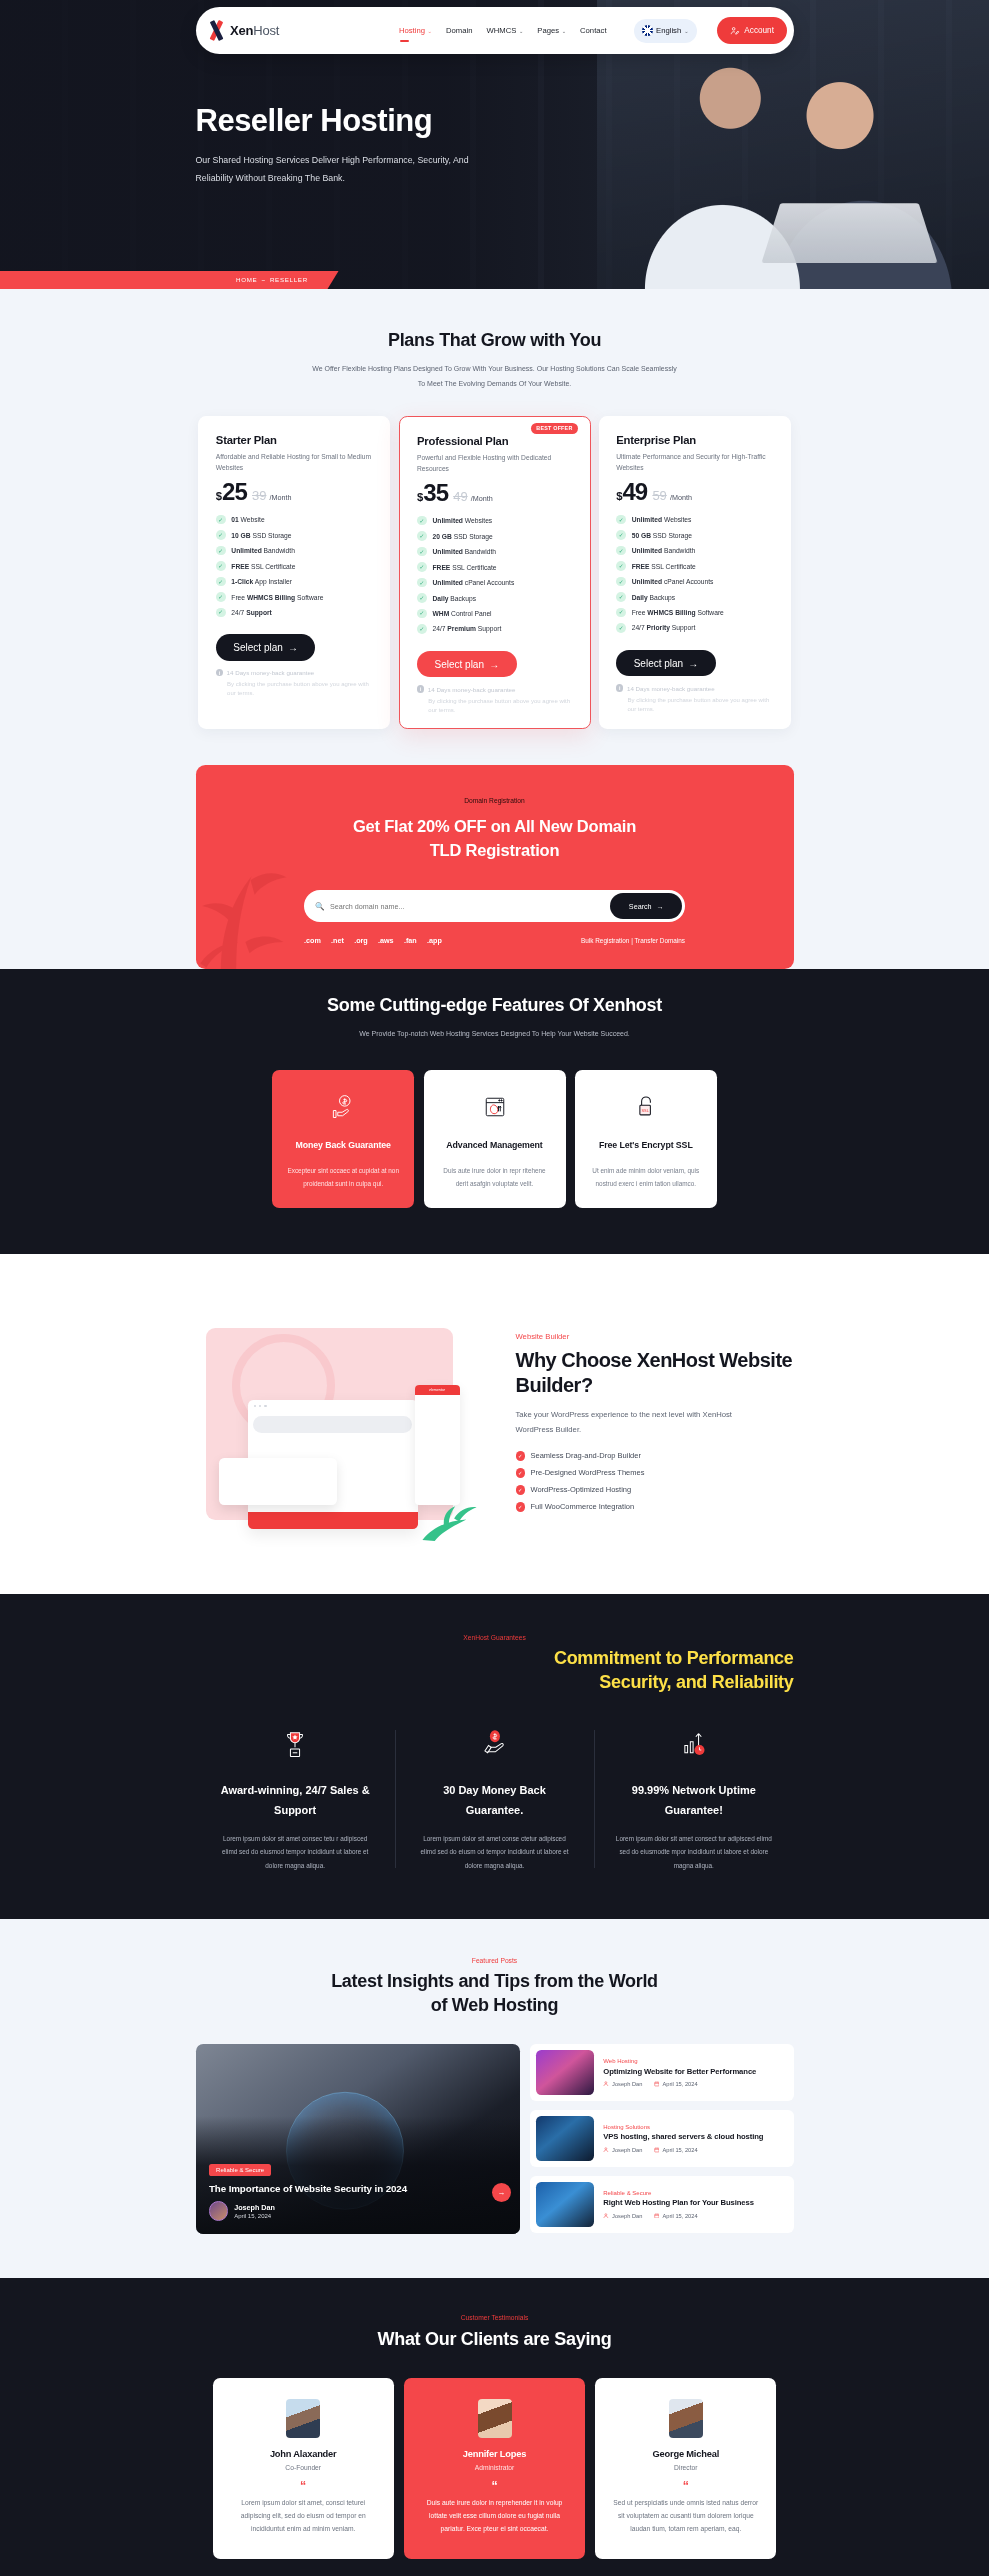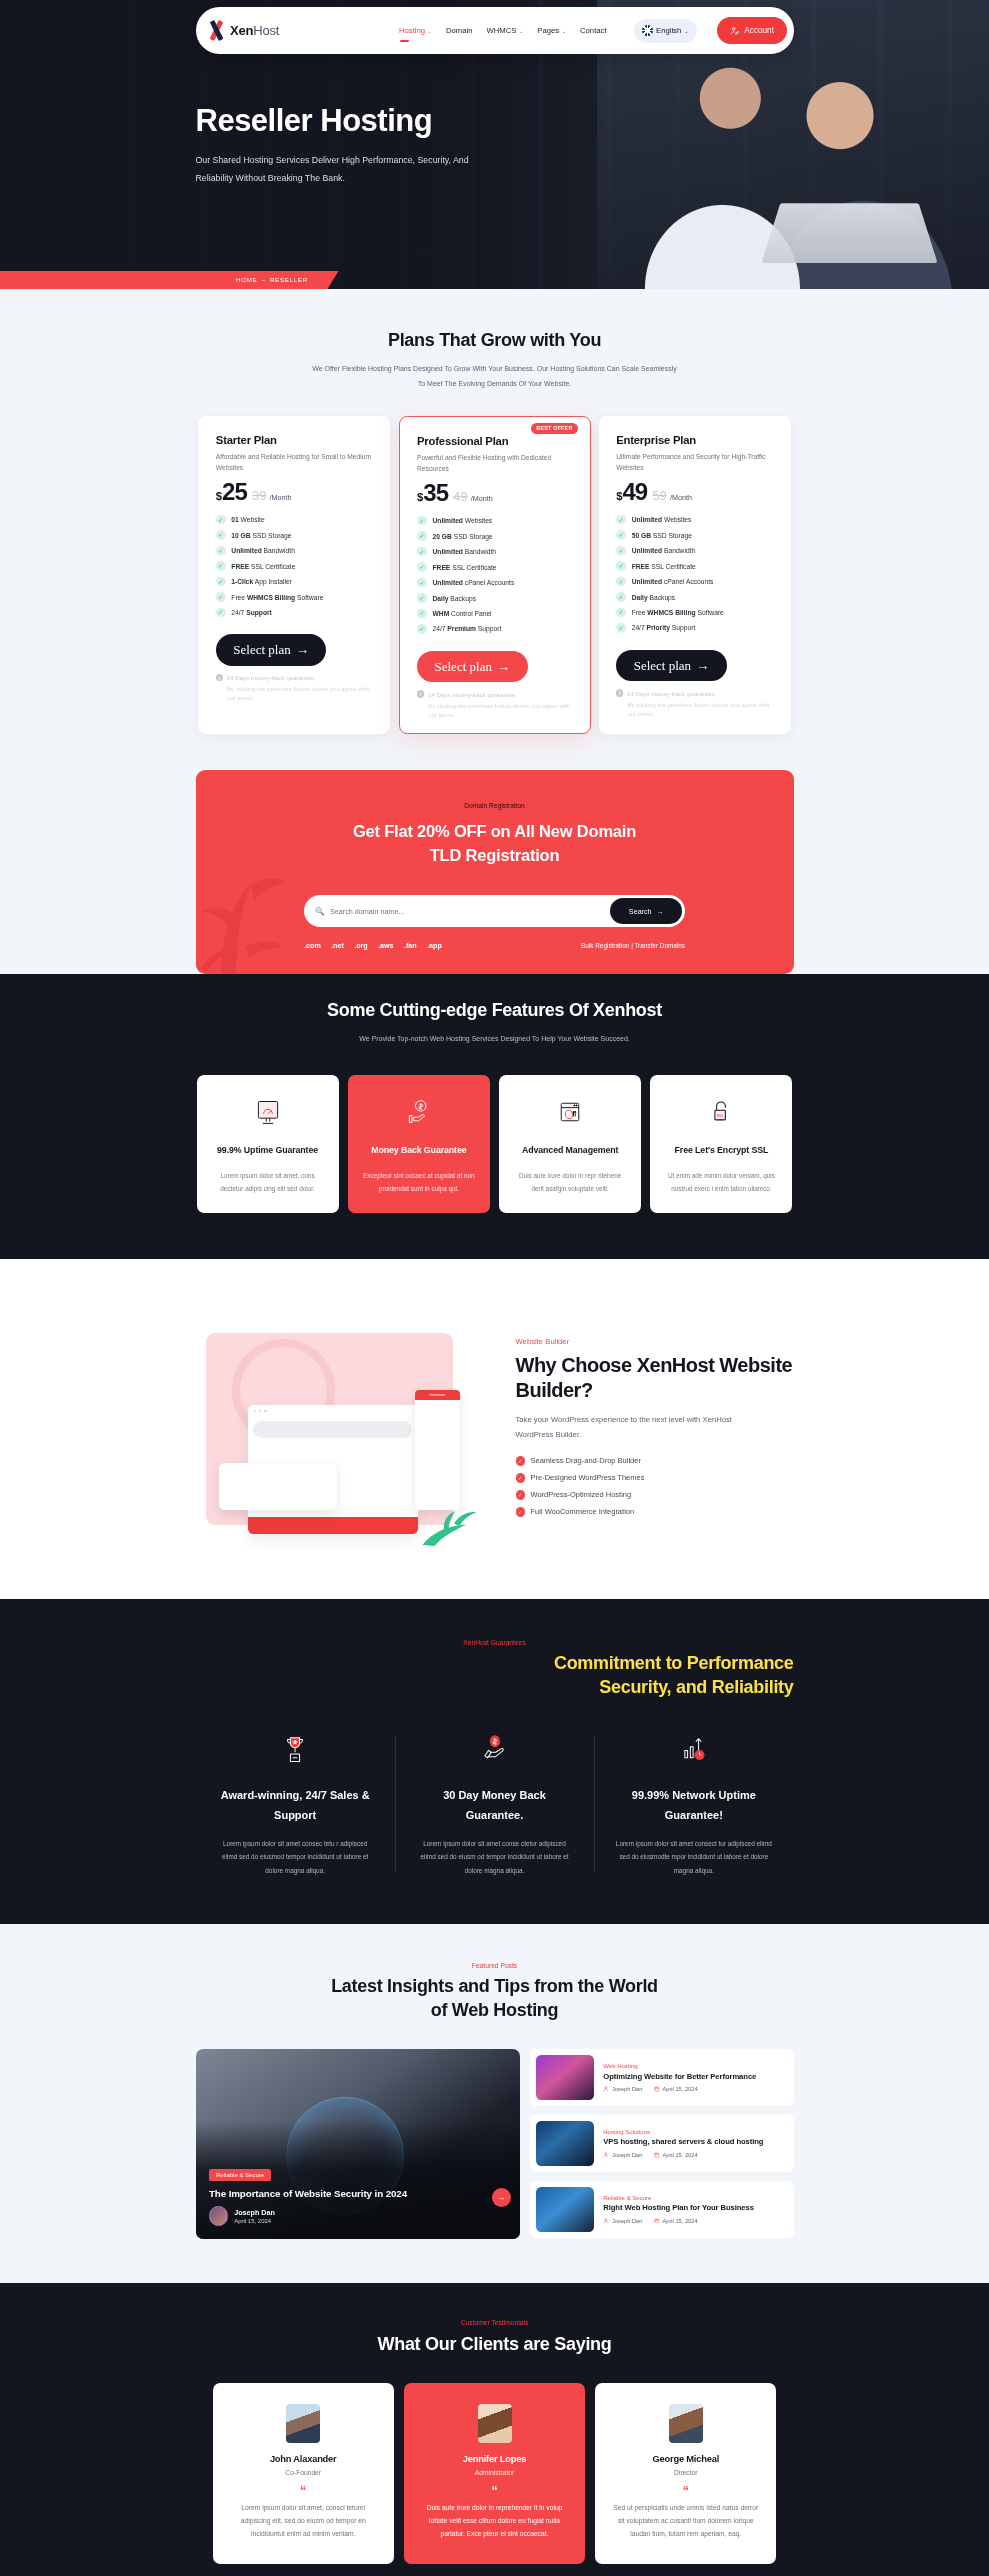--- a/index.html
+++ b/index.html
@@ -122,22 +122,22 @@
   .per { font-size: 7.2px; color: #4b5160; margin-left: 3.1px; }
   .feat-list { list-style: none; margin-top: 10.3px; }
   .feat-list li { display: flex; align-items: center; gap: 5.7px; font-size: 6.7px; color: #2b303b; margin-bottom: 5.7px; }
   .tick {
     width: 9.8px; height: 9.8px; flex: 0 0 9.8px; border-radius: 50%; background: #d4f3e3;
     color: #14a06a; font-size: 5.7px; display: flex; align-items: center; justify-content: center;
   }
   .feat-list b { font-weight: 700; }
   .select-btn {
     margin-top: 11.3px; background: #14161f; color: #fff; border: none; border-radius: 20.6px;
-    padding: 7.7px 17.5px; font-size: 13px; cursor: pointer; display: inline-flex; align-items: center; gap: 5.2px;
-    font-family: Liberation Serif, serif;
+    padding: 7.7px 17.5px; font-size: 10px; cursor: pointer; display: inline-flex; align-items: center; gap: 5.2px;
+    font-family: Liberation Sans, sans-serif;
   }
   .select-btn.red { background: #f4474a; }
   .guarantee { display: flex; align-items: center; gap: 3.6px; font-size: 6.2px; color: #c3c8d1; margin-top: 8.2px; }
   .gi { width: 7.2px; height: 7.2px; border-radius: 50%; background: #c3c8d1; color: #fff; font-size: 5.2px;
         display: flex; align-items: center; justify-content: center; font-weight: 700; }
   .terms { font-size: 6px; color: #d2d6dd; line-height: 1.5; margin-top: 4.1px; padding-left: 11.3px; }
 
   
   .domain-wrap { background: #f2f5fa; padding-bottom: 0; position: relative; }
   .domain-banner {
@@ -564,32 +564,20 @@
       <div class="bulk">Bulk Registration | Transfer Domains</div>
     </div>
   </div>
 </section>
 
 <section class="features">
   <div class="wrap">
     <h2 class="sec-title">Some Cutting-edge Features Of Xenhost</h2>
     <p class="sec-sub">We Provide Top-notch Web Hosting Services Designed To Help Your Website Succeed.</p>
     <div class="feat-grid" id="feat-grid">
-  <div class="feat-card">
-    <div class="feat-icon">
-            <svg width="28" height="28" viewBox="0 0 64 64" fill="none" stroke="#14161f" stroke-width="2.2">
-              <rect x="10" y="8" width="44" height="38" rx="3" fill="#fdeced"></rect>
-              <path d="M28 46v8M20 58h24M36 46v8"></path>
-              <path d="M22 36a10 10 0 0 1 20 0" stroke="#ef3b3b"></path>
-              <path d="M32 36l7-7" stroke="#ef3b3b"></path>
-            </svg>
-          </div>
-    <div class="feat-title">99.9% Uptime Guarantee</div>
-    <div class="feat-text">Lorem ipsum dolor sit amet, cons dectetur adipis cing elit sed dolor.</div>
-  </div>
   <div class="feat-card red">
     <div class="feat-icon">
             <svg width="28" height="28" viewBox="0 0 64 64" fill="none" stroke="#fff" stroke-width="2.2">
               <circle cx="36" cy="18" r="12"></circle>
               <path d="M36 12v12M33 15h5a2.5 2.5 0 0 1 0 5h-4a2.5 2.5 0 0 0 0 5h5"></path>
               <path d="M10 40h6v16h-6z"></path>
               <path d="M20 44h10l10-6c3-2 6 2 3 5l-12 9H20z"></path>
             </svg>
           </div>
     <div class="feat-title">Money Back Guarantee</div>

